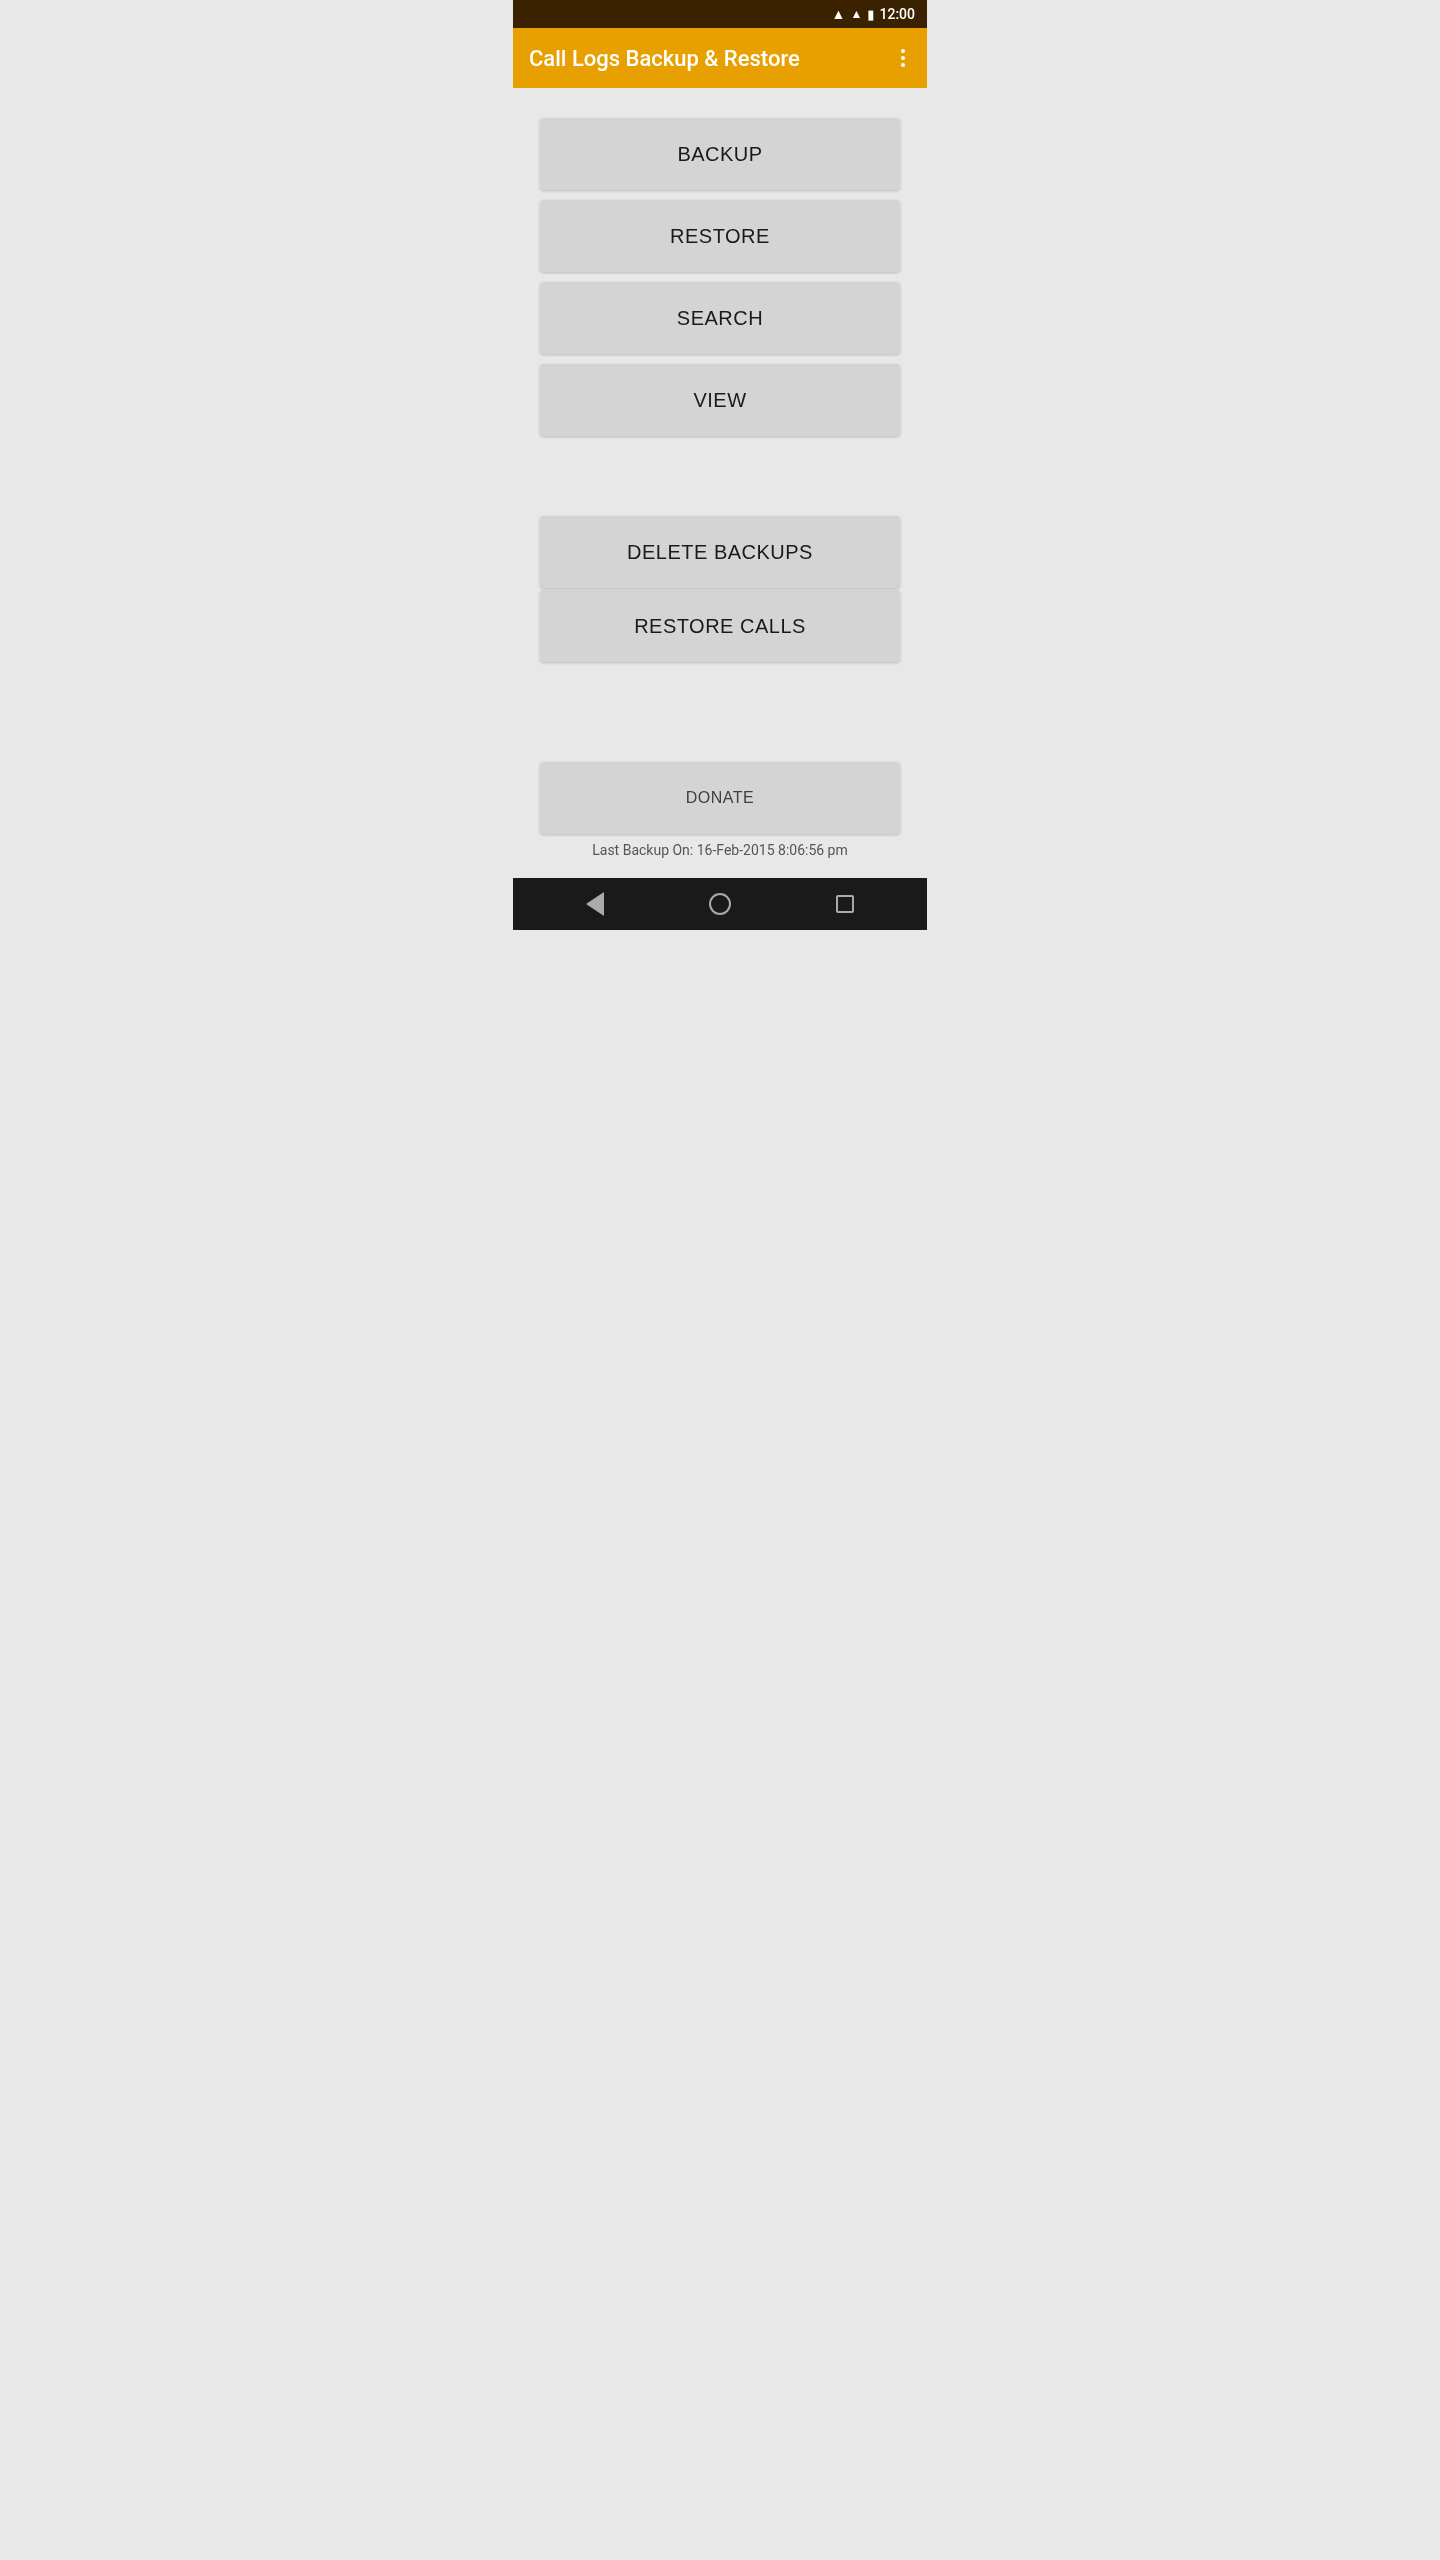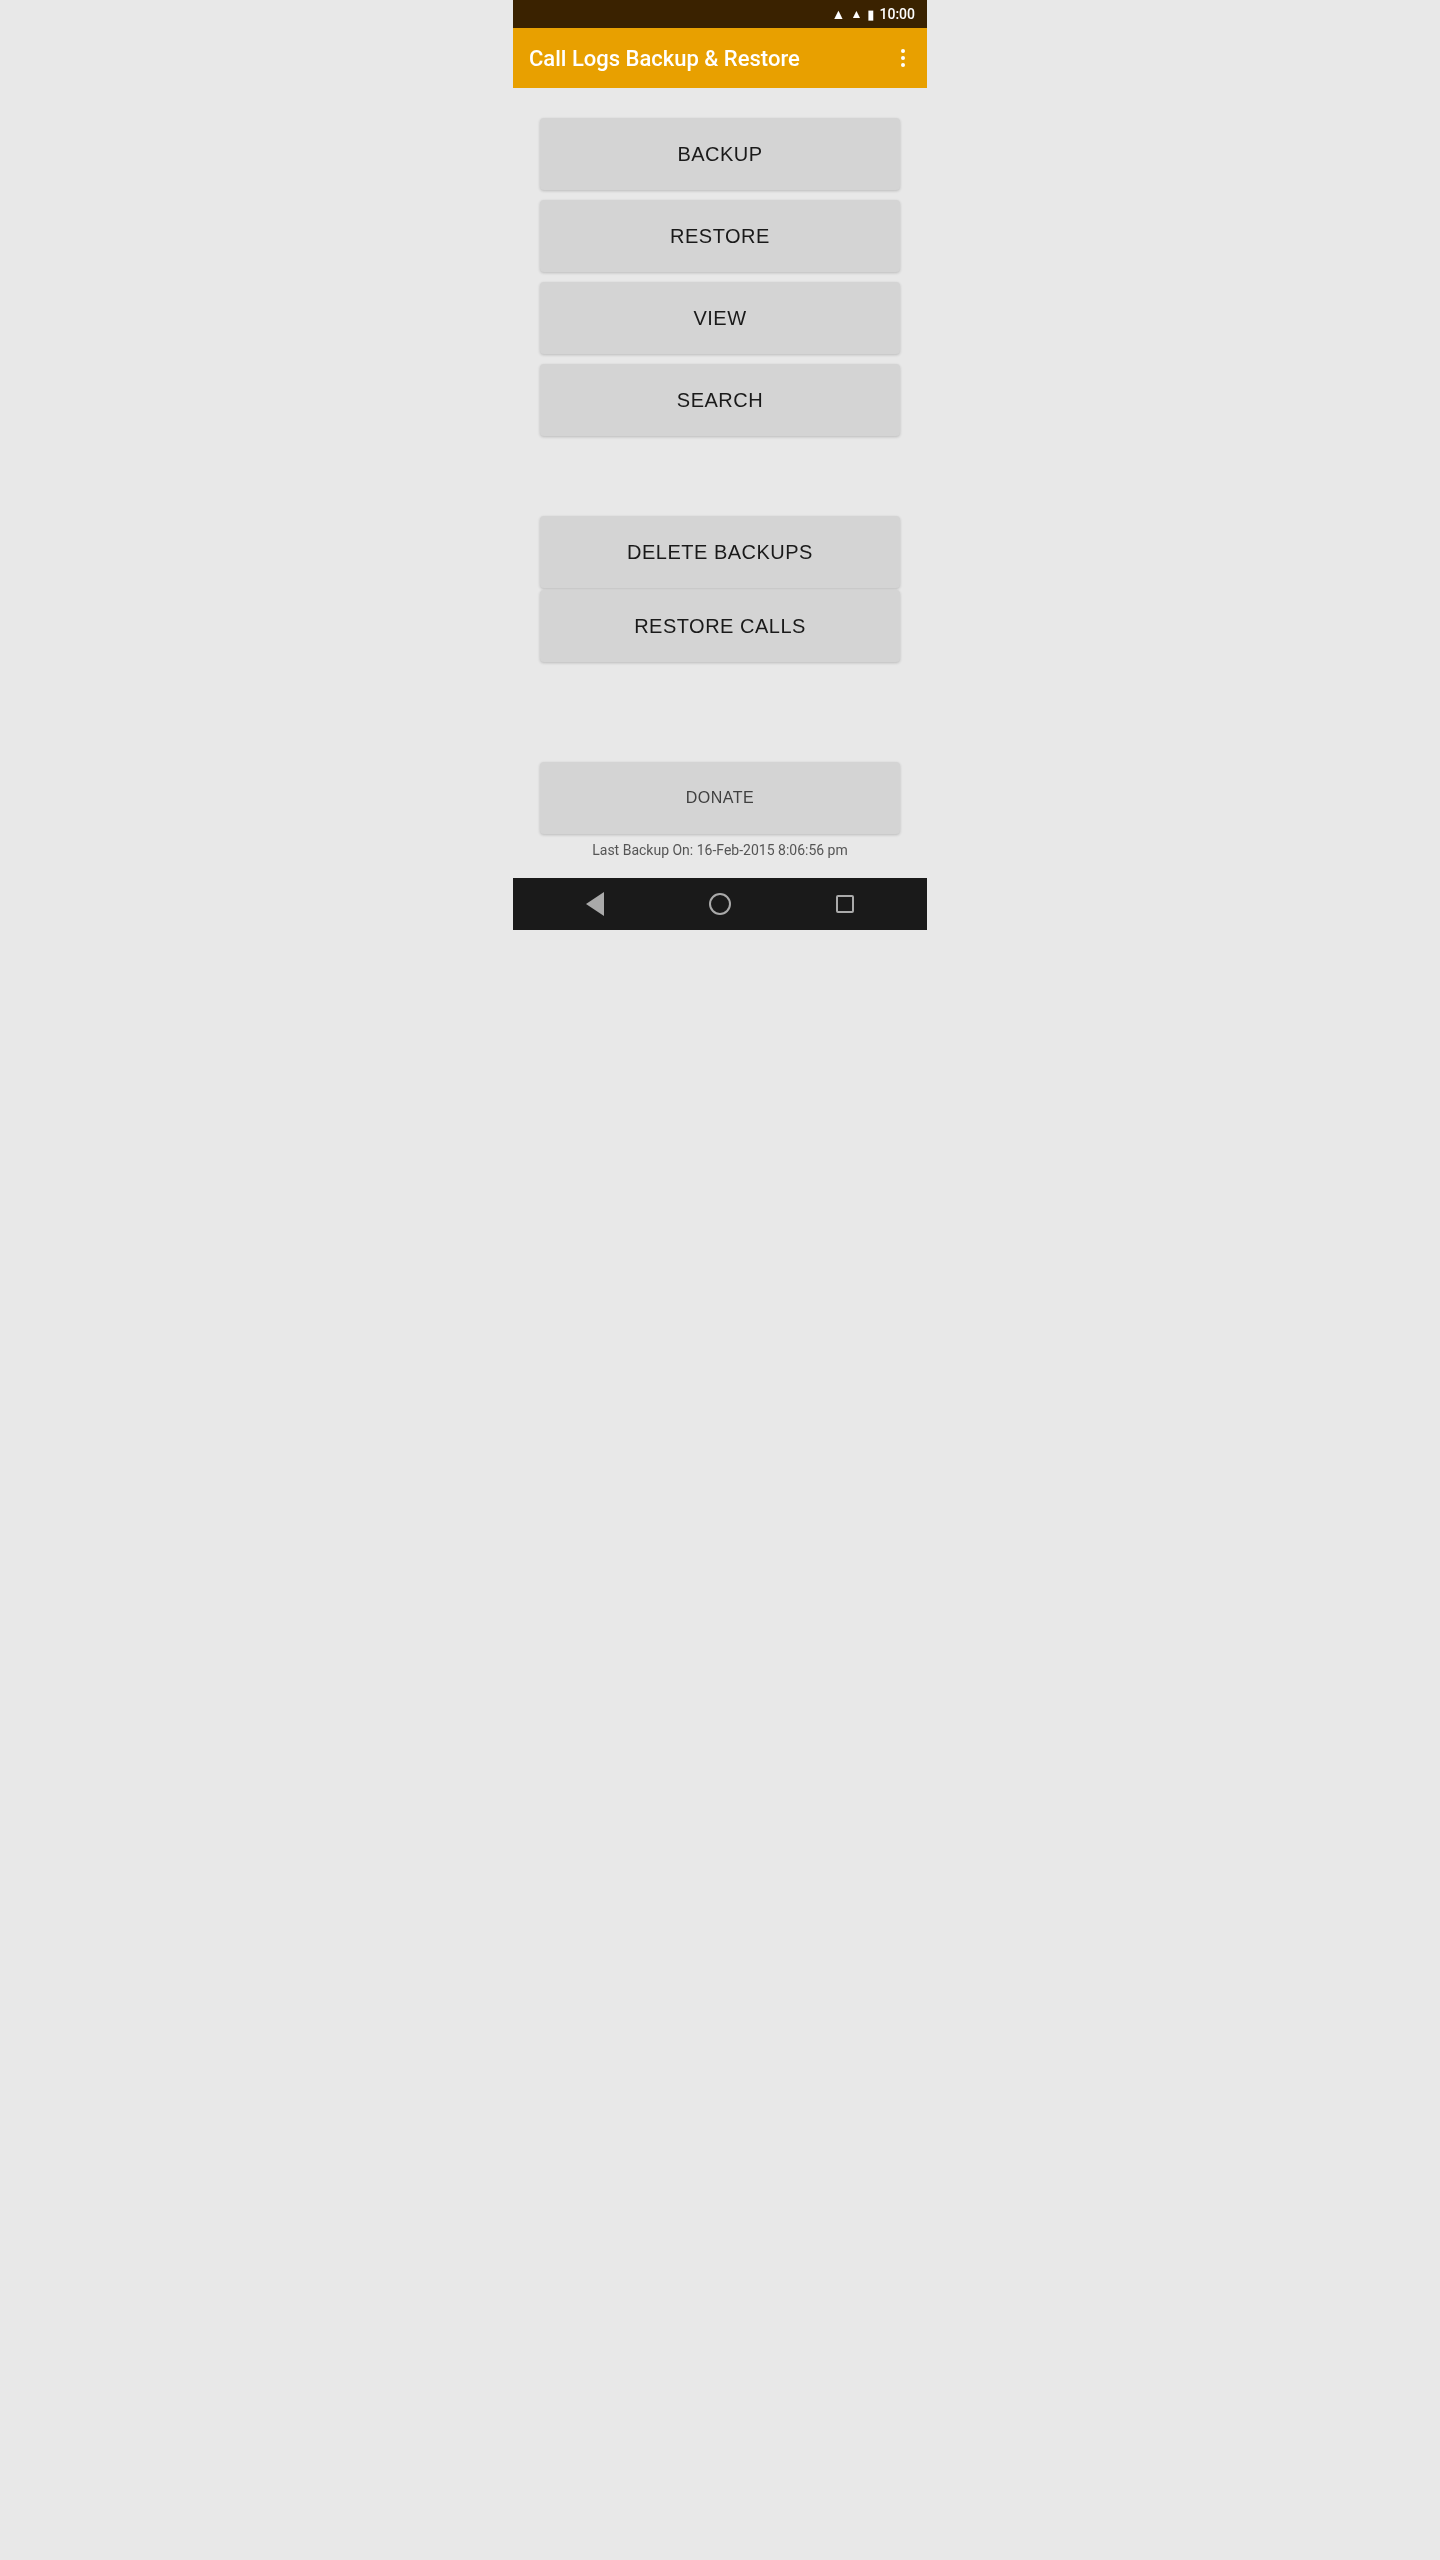--- a/index.html
+++ b/index.html
@@ -224,40 +224,40 @@
 <body>
 
 <div class="status-bar">
   <div class="status-bar-icons">
 
     <span class="wifi-icon">▲</span>
 
     <span class="signal-icon">▲</span>
 
     <span class="battery-icon">▮</span>
-    <span class="status-time">10:00</span>
+    <span class="status-time">12:00</span>
   </div>
 </div>
 
 <div class="app-bar">
   <span class="app-title">Call Logs Backup &amp; Restore</span>
   <button class="overflow-menu" aria-label="More options">
     <div class="overflow-dot"></div>
     <div class="overflow-dot"></div>
     <div class="overflow-dot"></div>
   </button>
 </div>
 
 <div class="main-content">
 
   <div class="primary-buttons">
     <button class="action-btn">BACKUP</button>
     <button class="action-btn">RESTORE</button>
+    <button class="action-btn">SEARCH</button>
     <button class="action-btn">VIEW</button>
-    <button class="action-btn">SEARCH</button>
   </div>
 
   <div class="spacer"></div>
 
   <div class="delete-buttons">
     <button class="action-btn">DELETE BACKUPS</button>
     <button class="action-btn">RESTORE CALLS</button>
   </div>
 
   <div class="spacer2"></div>

